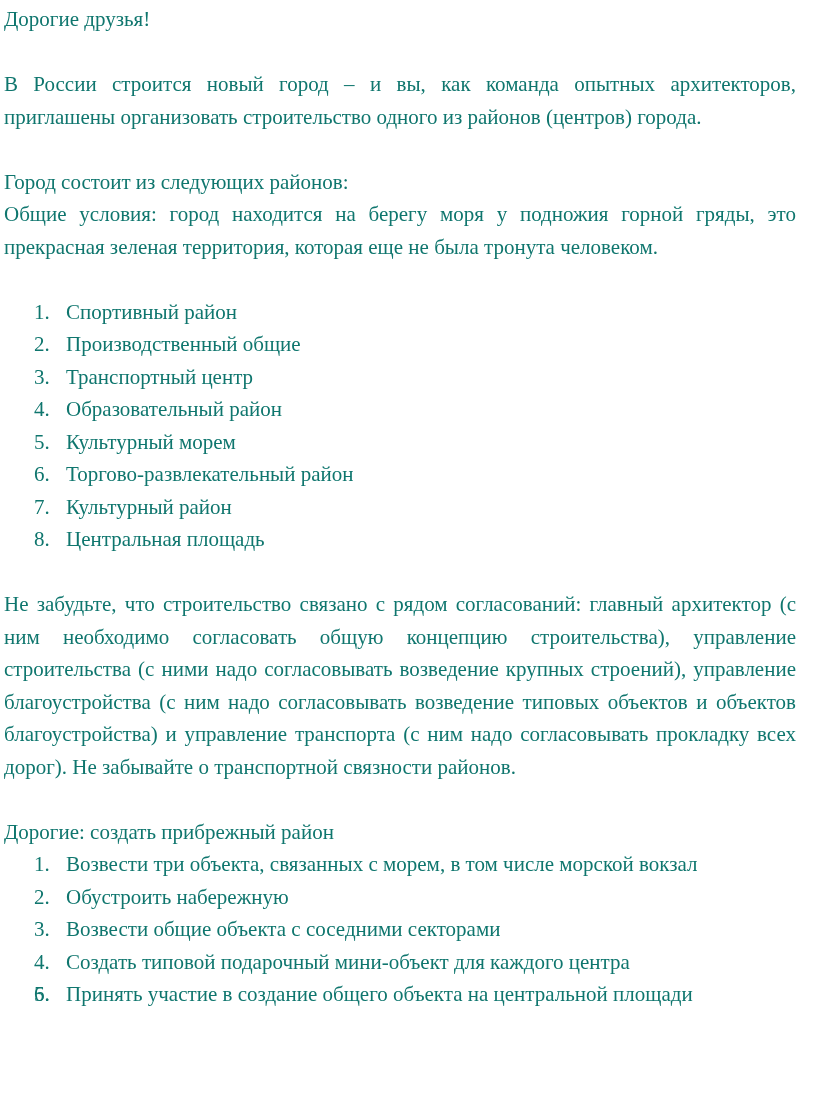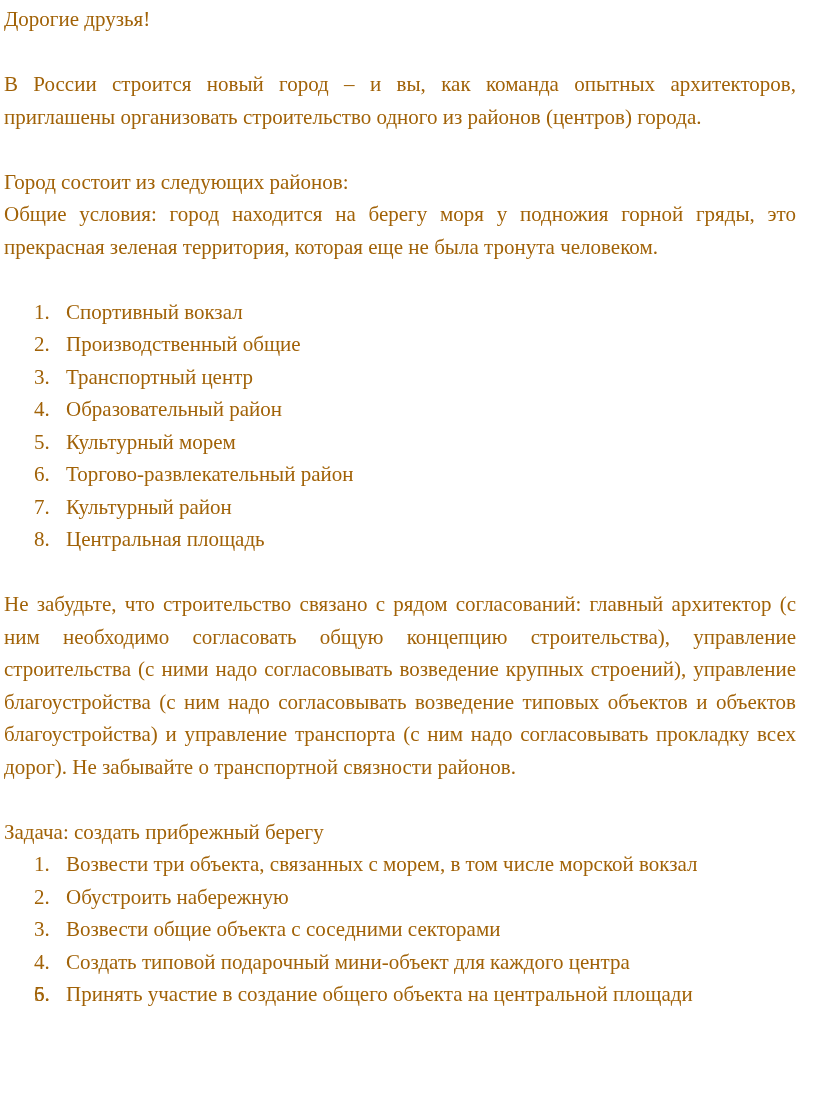--- a/index.html
+++ b/index.html
@@ -13,21 +13,21 @@
     overflow: hidden;
   }
   .page {
     box-sizing: border-box;
     width: 816px;
     height: 1100px;
     padding: 3px 20px 0 4px;
     font-family: "Liberation Serif", "DejaVu Serif", serif;
     font-size: 21px;
     line-height: 32.5px;
-    color: #a16207;
+    color: #0f766e;
     background: #ffffff;
   }
   .para {
     margin: 0 0 32.5px 0;
     text-align: justify;
   }
   .para.tight {
     margin-bottom: 0;
   }
   .heading {
@@ -59,21 +59,21 @@
 
   <p class="para">В России строится новый город – и вы, как команда опытных архитекторов, приглашены организовать строительство одного из районов (центров) города.</p>
 
   <p class="para tight">Город состоит из следующих районов:</p>
 
   <p class="para">Общие условия: город находится на берегу моря у подножия горной гряды, это прекрасная зеленая территория, которая еще не была тронута человеком.</p>
 
   <div class="list">
     <div class="list-item">
       <span class="list-num">1.</span>
-      <span class="list-text">Спортивный вокзал</span>
+      <span class="list-text">Спортивный район</span>
     </div>
     <div class="list-item">
       <span class="list-num">2.</span>
       <span class="list-text">Производственный общие</span>
     </div>
     <div class="list-item">
       <span class="list-num">3.</span>
       <span class="list-text">Транспортный центр</span>
     </div>
     <div class="list-item">
@@ -93,21 +93,21 @@
       <span class="list-text">Культурный район</span>
     </div>
     <div class="list-item">
       <span class="list-num">8.</span>
       <span class="list-text">Центральная площадь</span>
     </div>
   </div>
 
   <p class="para">Не забудьте, что строительство связано с рядом согласований: главный архитектор (с ним необходимо согласовать общую концепцию строительства), управление строительства (с ними надо согласовывать возведение крупных строений), управление благоустройства (с ним надо согласовывать возведение типовых объектов и объектов благоустройства) и управление транспорта (с ним надо согласовывать прокладку всех дорог). Не забывайте о транспортной связности районов.</p>
 
-  <p class="para tight">Задача: создать прибрежный берегу</p>
+  <p class="para tight">Дорогие: создать прибрежный район</p>
 
   <div class="list last">
     <div class="list-item">
       <span class="list-num">1.</span>
       <span class="list-text">Возвести три объекта, связанных с морем, в том числе морской вокзал</span>
     </div>
     <div class="list-item">
       <span class="list-num">2.</span>
       <span class="list-text">Обустроить набережную</span>
     </div>

